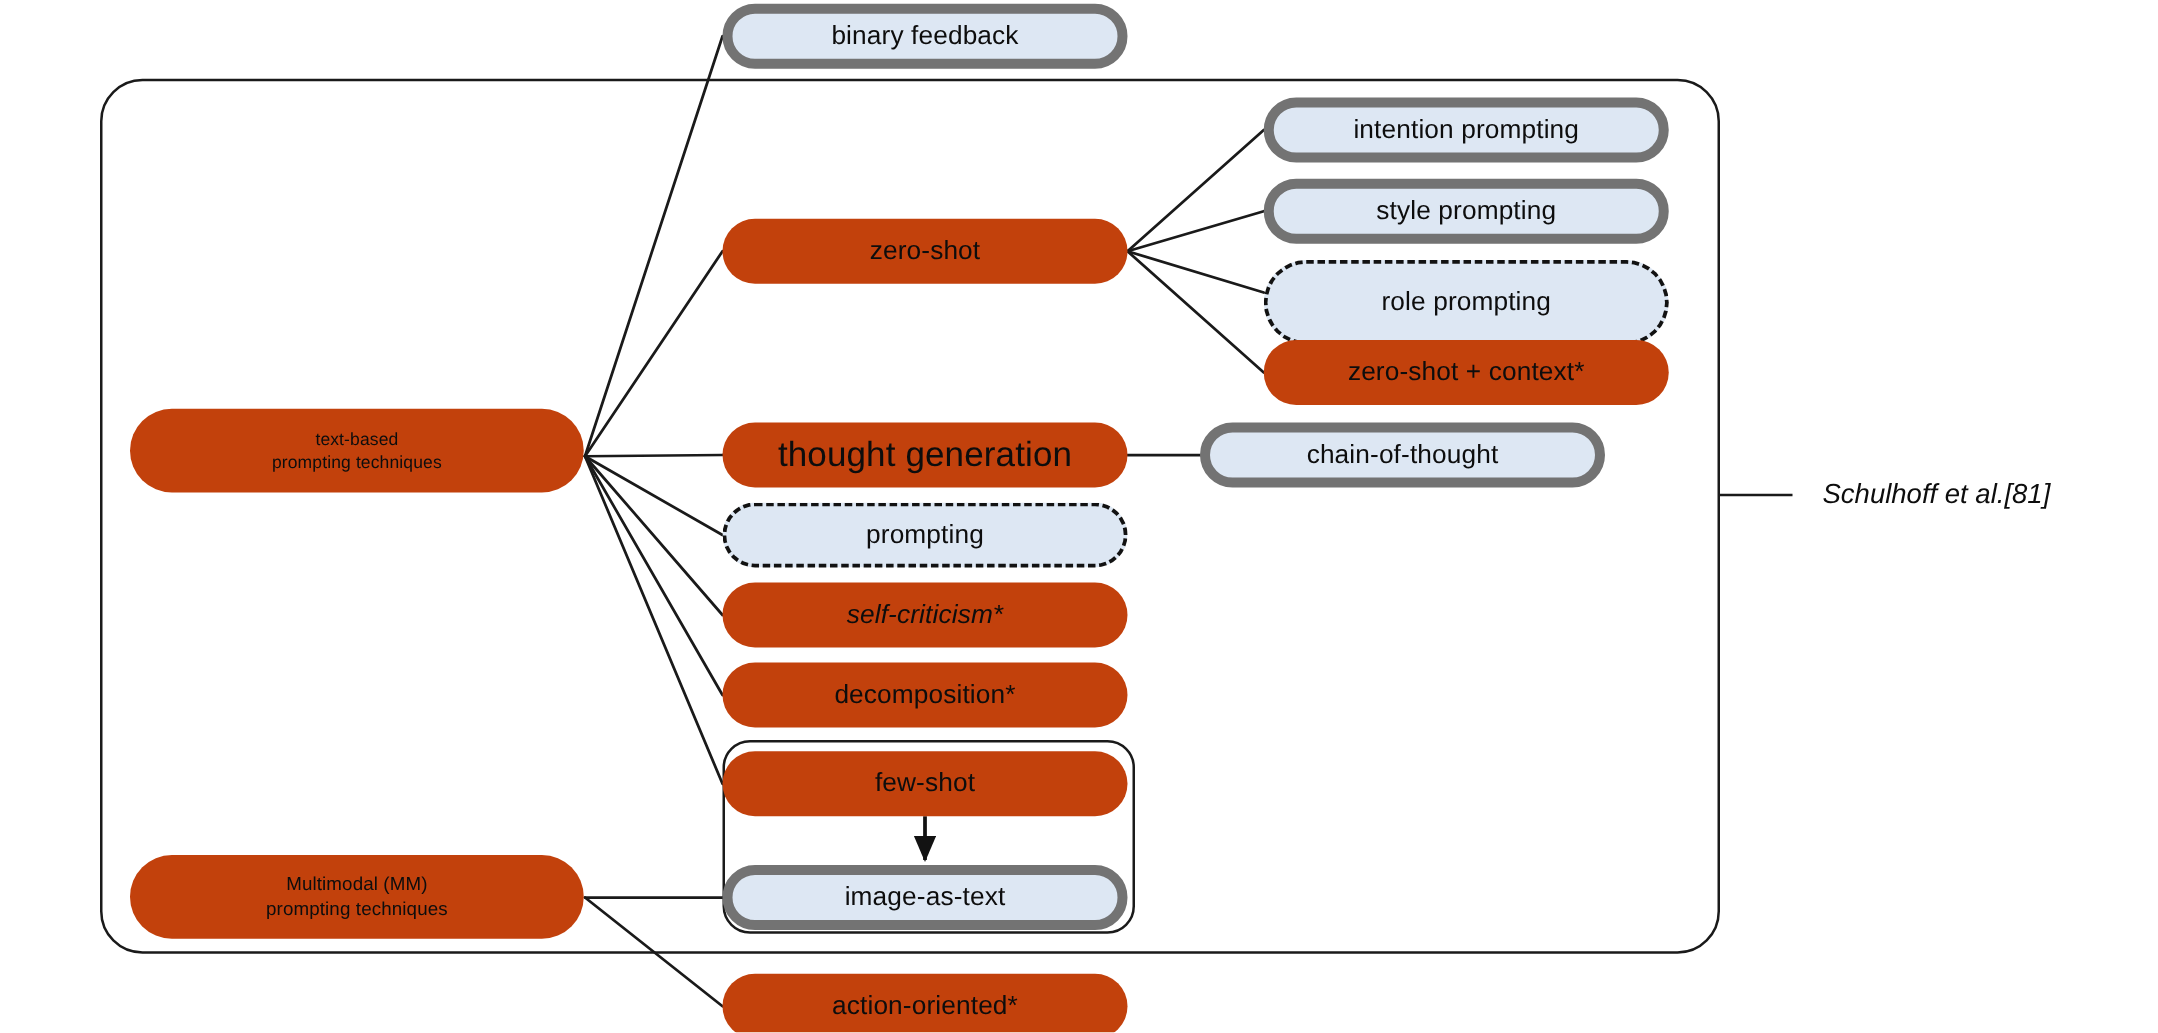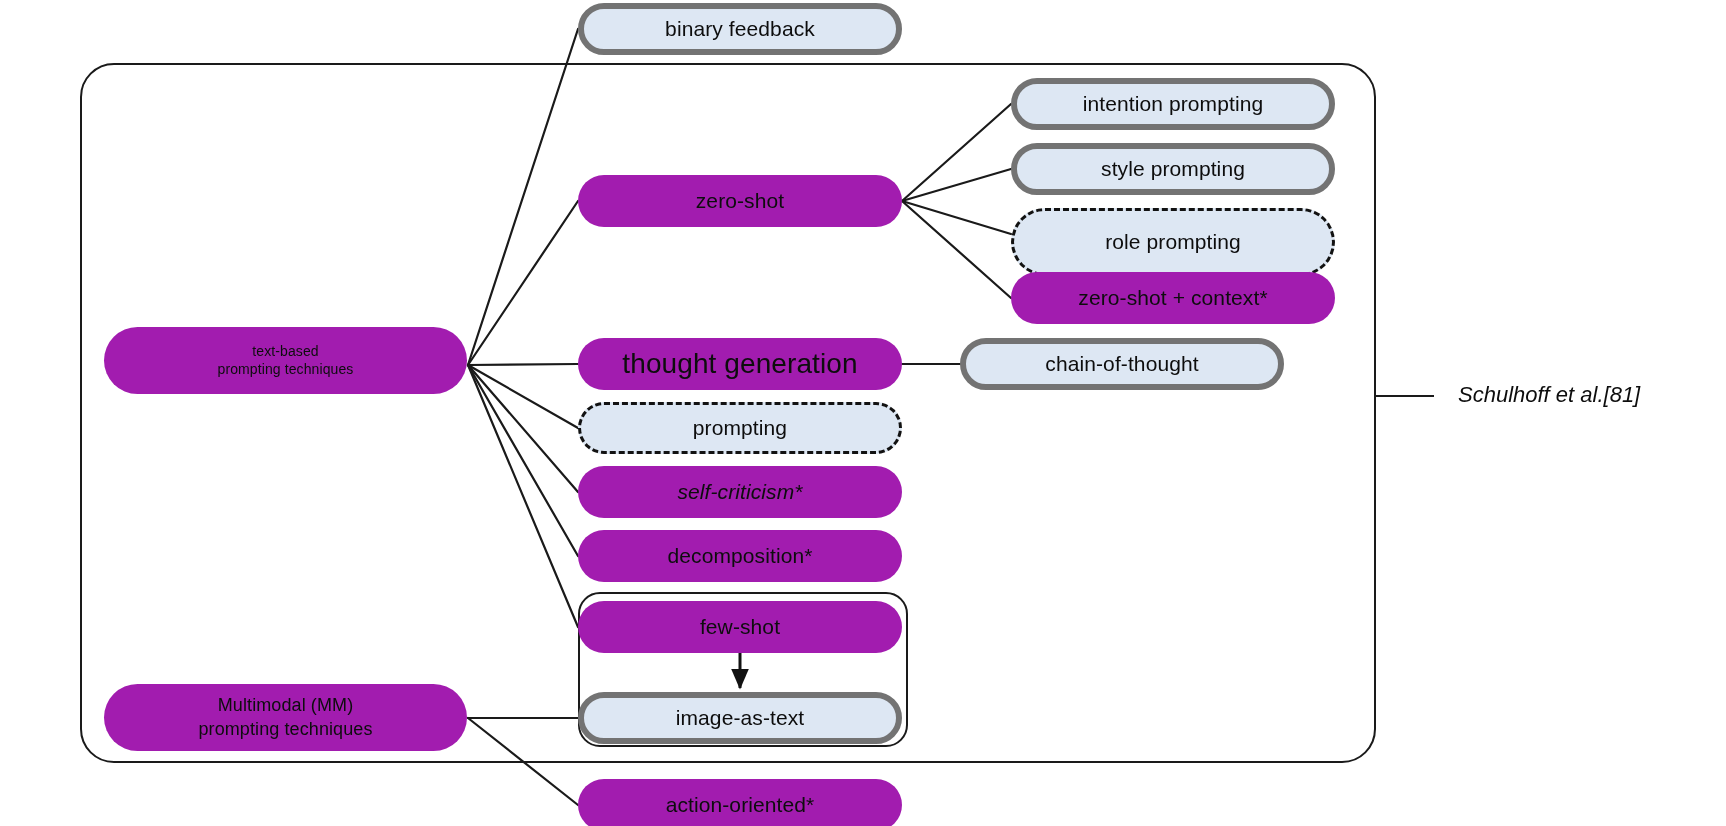--- a/index.html
+++ b/index.html
@@ -26,30 +26,30 @@
     height: 826px;
     pointer-events: none;
   }
   .node {
     position: absolute;
     box-sizing: border-box;
     display: flex;
     align-items: center;
     justify-content: center;
     text-align: center;
-    background: #a21caf;
+    background: #c2410c;
     color: #0d0d0d;
     border-radius: 999px;
     line-height: 1.28;
     white-space: pre-line;
     letter-spacing: 0.1px;
     z-index: 3;
   }
   .node.solid {
-    border: 6px solid #737373;
+    border: 8px solid #737373;
     background: #dde7f3;
   }
   .node.dashed {
     border: 3px dashed #121212;
     background: #dde7f3;
   }
   .node.plain {
     border: none;
   }
   .group-box {
@@ -110,21 +110,21 @@
       </g>
   </svg>
 
   <div class="container-box" style="left: 80px; top: 63px; width: 1296px; height: 700px;"></div>
   <div class="group-box" style="left: 578px; top: 592px; width: 330px; height: 155px;"></div>
 
   <div id="node-layer">
       <div class="node solid" style="left: 578px; top: 3px; width: 324px; height: 52px; font-size: 21px;">binary feedback</div>
       <div class="node plain" style="left: 104px; top: 327px; width: 363px; height: 67px; font-size: 14px;">text-based
 prompting techniques</div>
-      <div class="node plain" style="left: 104px; top: 684px; width: 363px; height: 67px; font-size: 18px;">Multimodal (MM)
+      <div class="node plain" style="left: 104px; top: 684px; width: 363px; height: 67px; font-size: 15px;">Multimodal (MM)
 prompting techniques</div>
       <div class="node plain" style="left: 578px; top: 175px; width: 324px; height: 52px; font-size: 21px;">zero-shot</div>
       <div class="node plain" style="left: 578px; top: 338px; width: 324px; height: 52px; font-size: 28px;">thought generation</div>
       <div class="node dashed" style="left: 578px; top: 402px; width: 324px; height: 52px; font-size: 21px;">prompting</div>
       <div class="node plain" style="left: 578px; top: 466px; width: 324px; height: 52px; font-size: 21px; font-style: italic;">self-criticism*</div>
       <div class="node plain" style="left: 578px; top: 530px; width: 324px; height: 52px; font-size: 21px; text-align: center;">decomposition*</div>
       <div class="node plain" style="left: 578px; top: 601px; width: 324px; height: 52px; font-size: 21px;">few-shot</div>
       <div class="node solid" style="left: 578px; top: 692px; width: 324px; height: 52px; font-size: 21px;">image-as-text</div>
       <div class="node plain" style="left: 578px; top: 779px; width: 324px; height: 52px; font-size: 21px;">action-oriented*</div>
       <div class="node solid" style="left: 1011px; top: 78px; width: 324px; height: 52px; font-size: 21px;">intention prompting</div>

